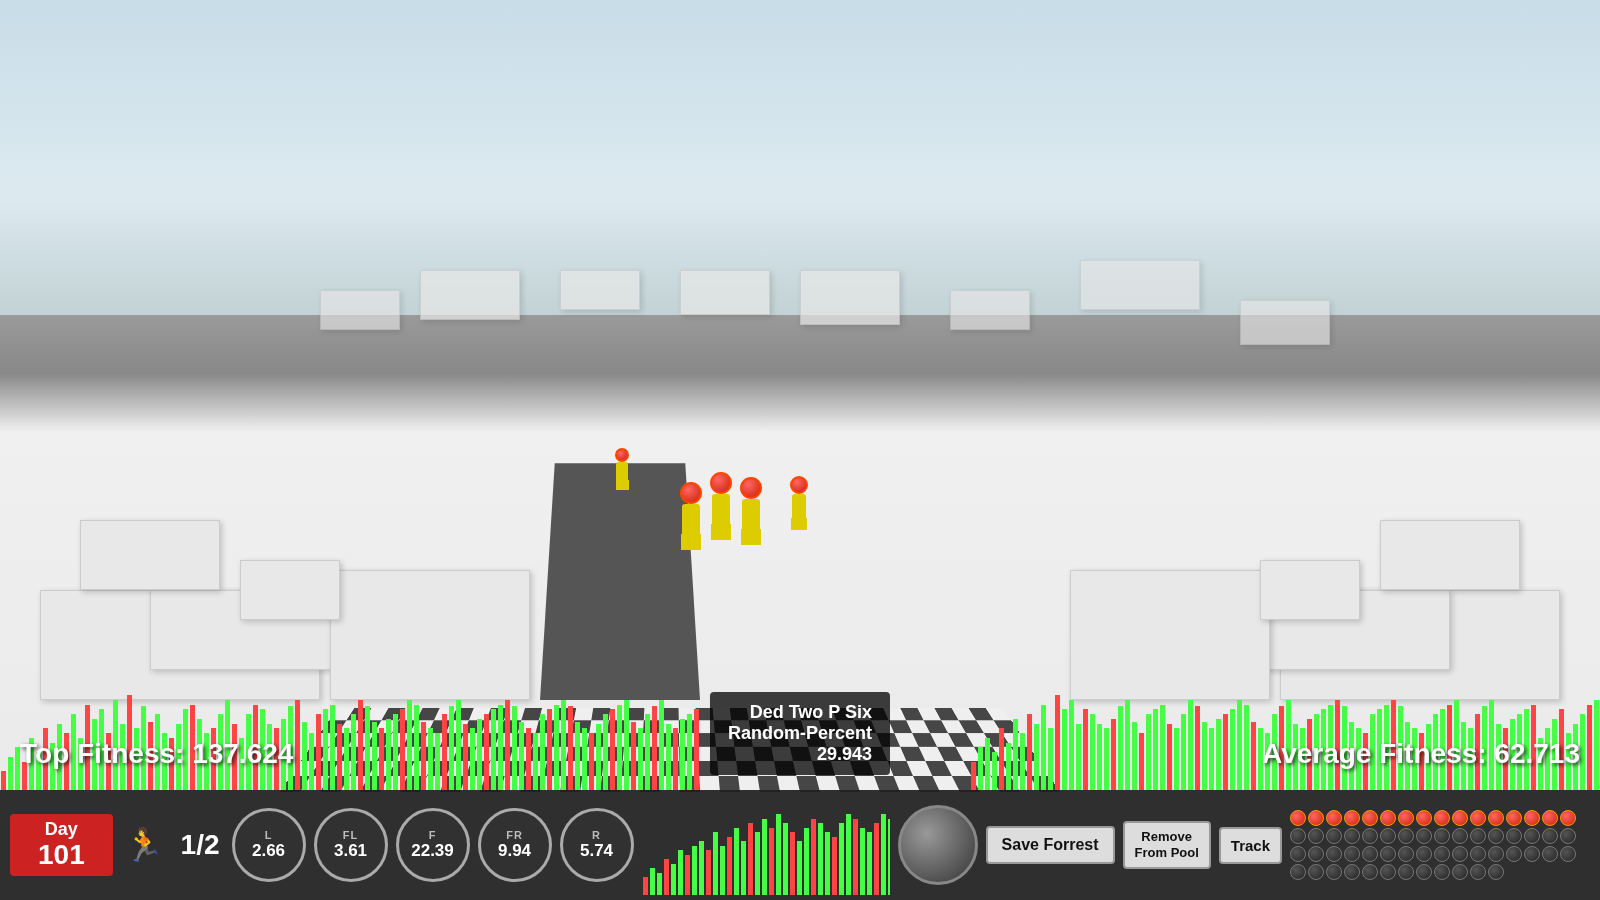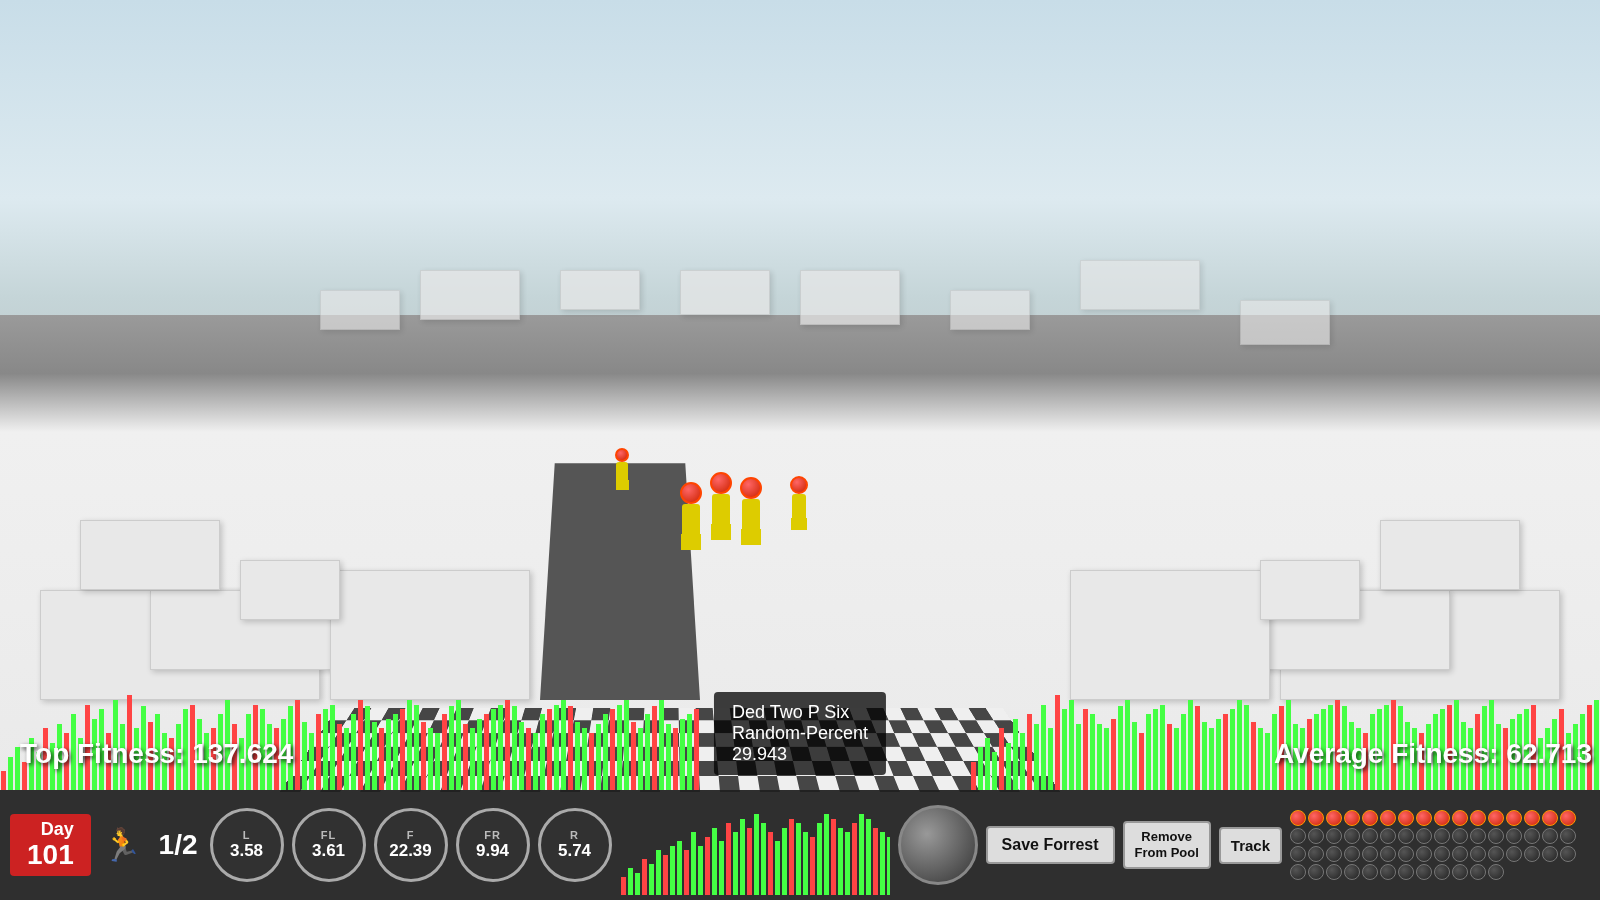--- a/index.html
+++ b/index.html
@@ -108,23 +108,23 @@
       padding: 0 10px;
       gap: 8px;
     }
 
     
     .day-box {
       background: #cc2222;
       color: white;
       font-weight: 900;
       font-size: 26px;
-      padding: 6px 17px;
+      padding: 6px 28px;
       border-radius: 4px;
-      text-align: right;
+      text-align: center;
       min-width: 70px;
       line-height: 1.1;
       flex-shrink: 0;
     }
 
     
     .runner-icon {
       color: white;
       font-size: 32px;
       flex-shrink: 0;
@@ -253,21 +253,21 @@
       font-weight: 900;
       text-shadow: 2px 2px 4px rgba(0,0,0,0.8);
       z-index: 15;
     }
 
     .fitness-label.left {
       left: 20px;
     }
 
     .fitness-label.right {
-      right: 8px;
+      right: 20px;
       text-align: right;
     }
 
     
     .graph-main {
       position: absolute;
       bottom: 110px;
       height: 100px;
       display: flex;
       align-items: flex-end;
@@ -287,22 +287,22 @@
     
     .info-box {
       position: absolute;
       bottom: 125px;
       left: 50%;
       transform: translateX(-50%);
       background: rgba(0,0,0,0.75);
       color: white;
       padding: 10px 18px;
       font-size: 18px;
-      font-weight: normal;
-      text-align: left;
+      font-weight: bold;
+      text-align: right;
       border-radius: 4px;
       z-index: 16;
     }
 
     
     .char-figure {
       position: absolute;
       display: flex;
       flex-direction: column;
       align-items: center;
@@ -620,21 +620,21 @@
     </div>
 
     <div class="runner-icon">🏃</div>
 
     <div class="fraction-display">
       <span>1/2</span>
     </div>
 
     <div class="stat-circle">
       <div class="stat-label">L</div>
-      <div class="stat-value">3.58</div>
+      <div class="stat-value">2.66</div>
     </div>
 
     <div class="stat-circle">
       <div class="stat-label">FL</div>
       <div class="stat-value">3.61</div>
     </div>
 
     <div class="stat-circle">
       <div class="stat-label">F</div>
       <div class="stat-value">22.39</div>

